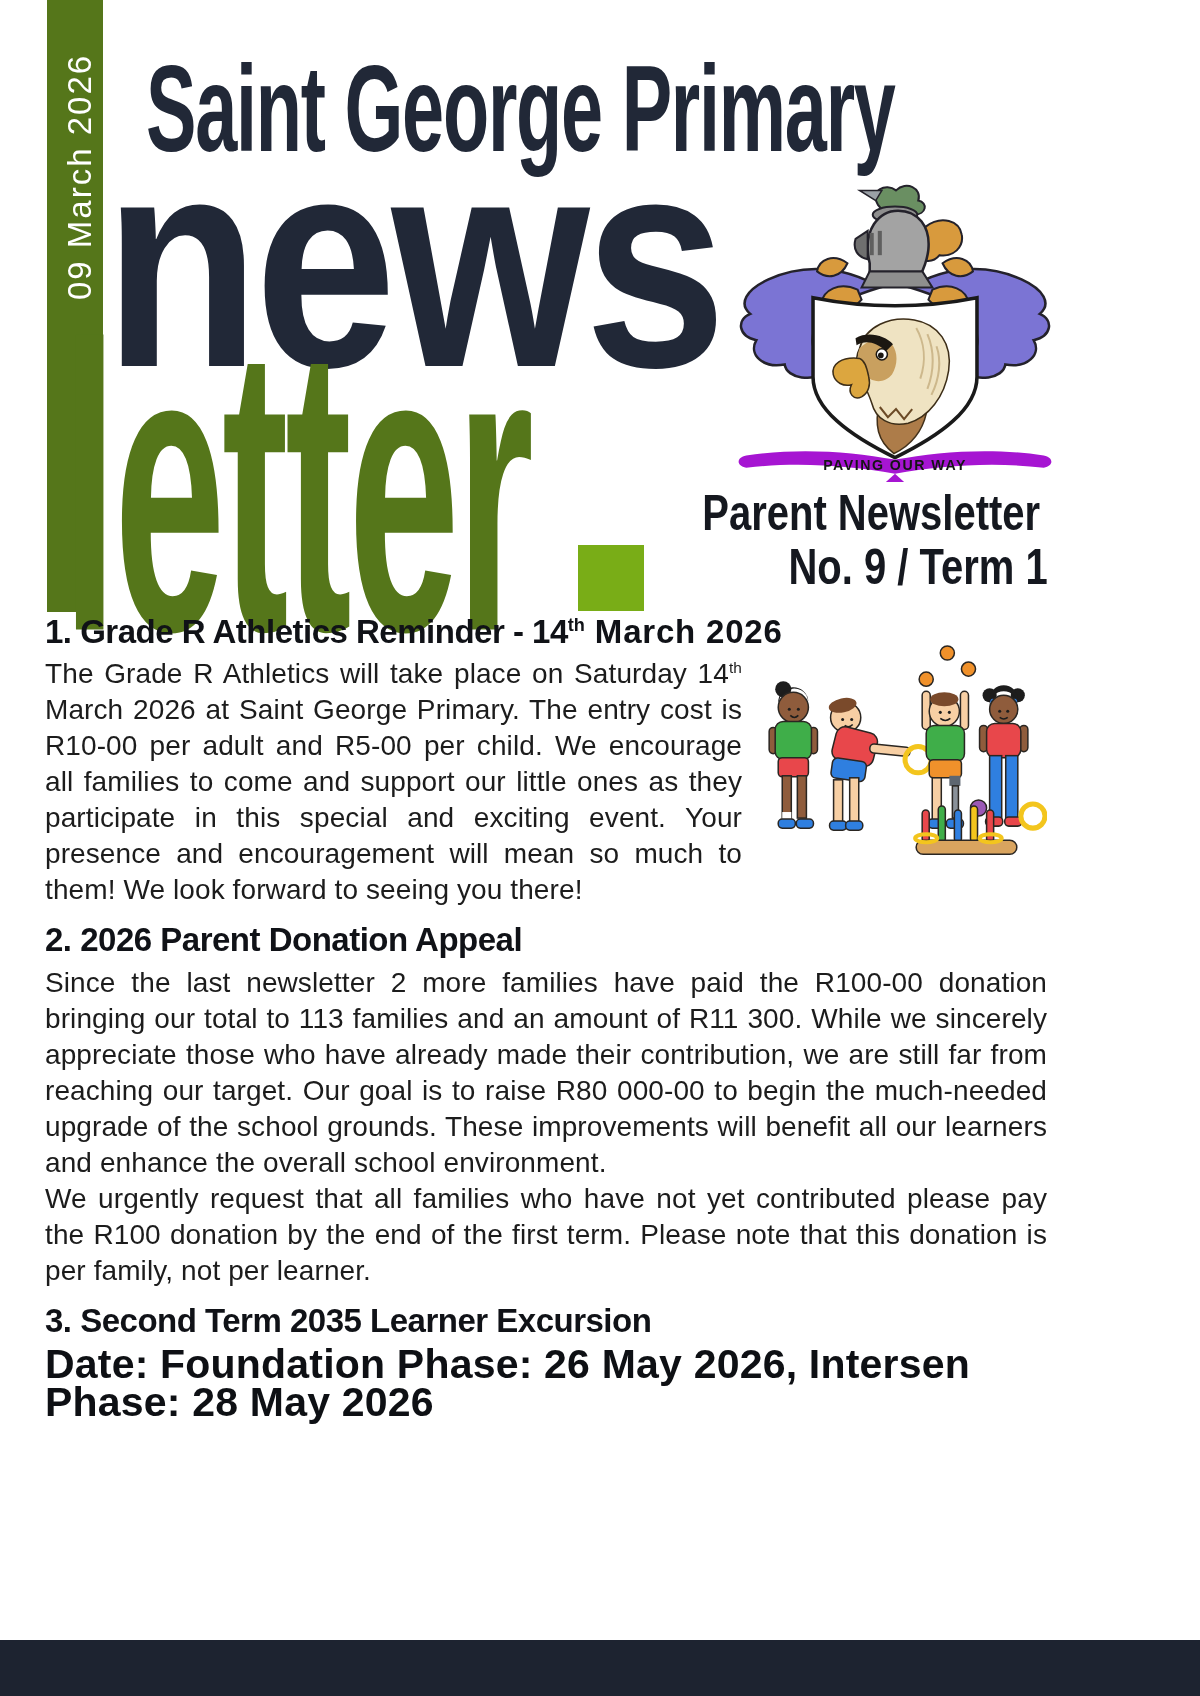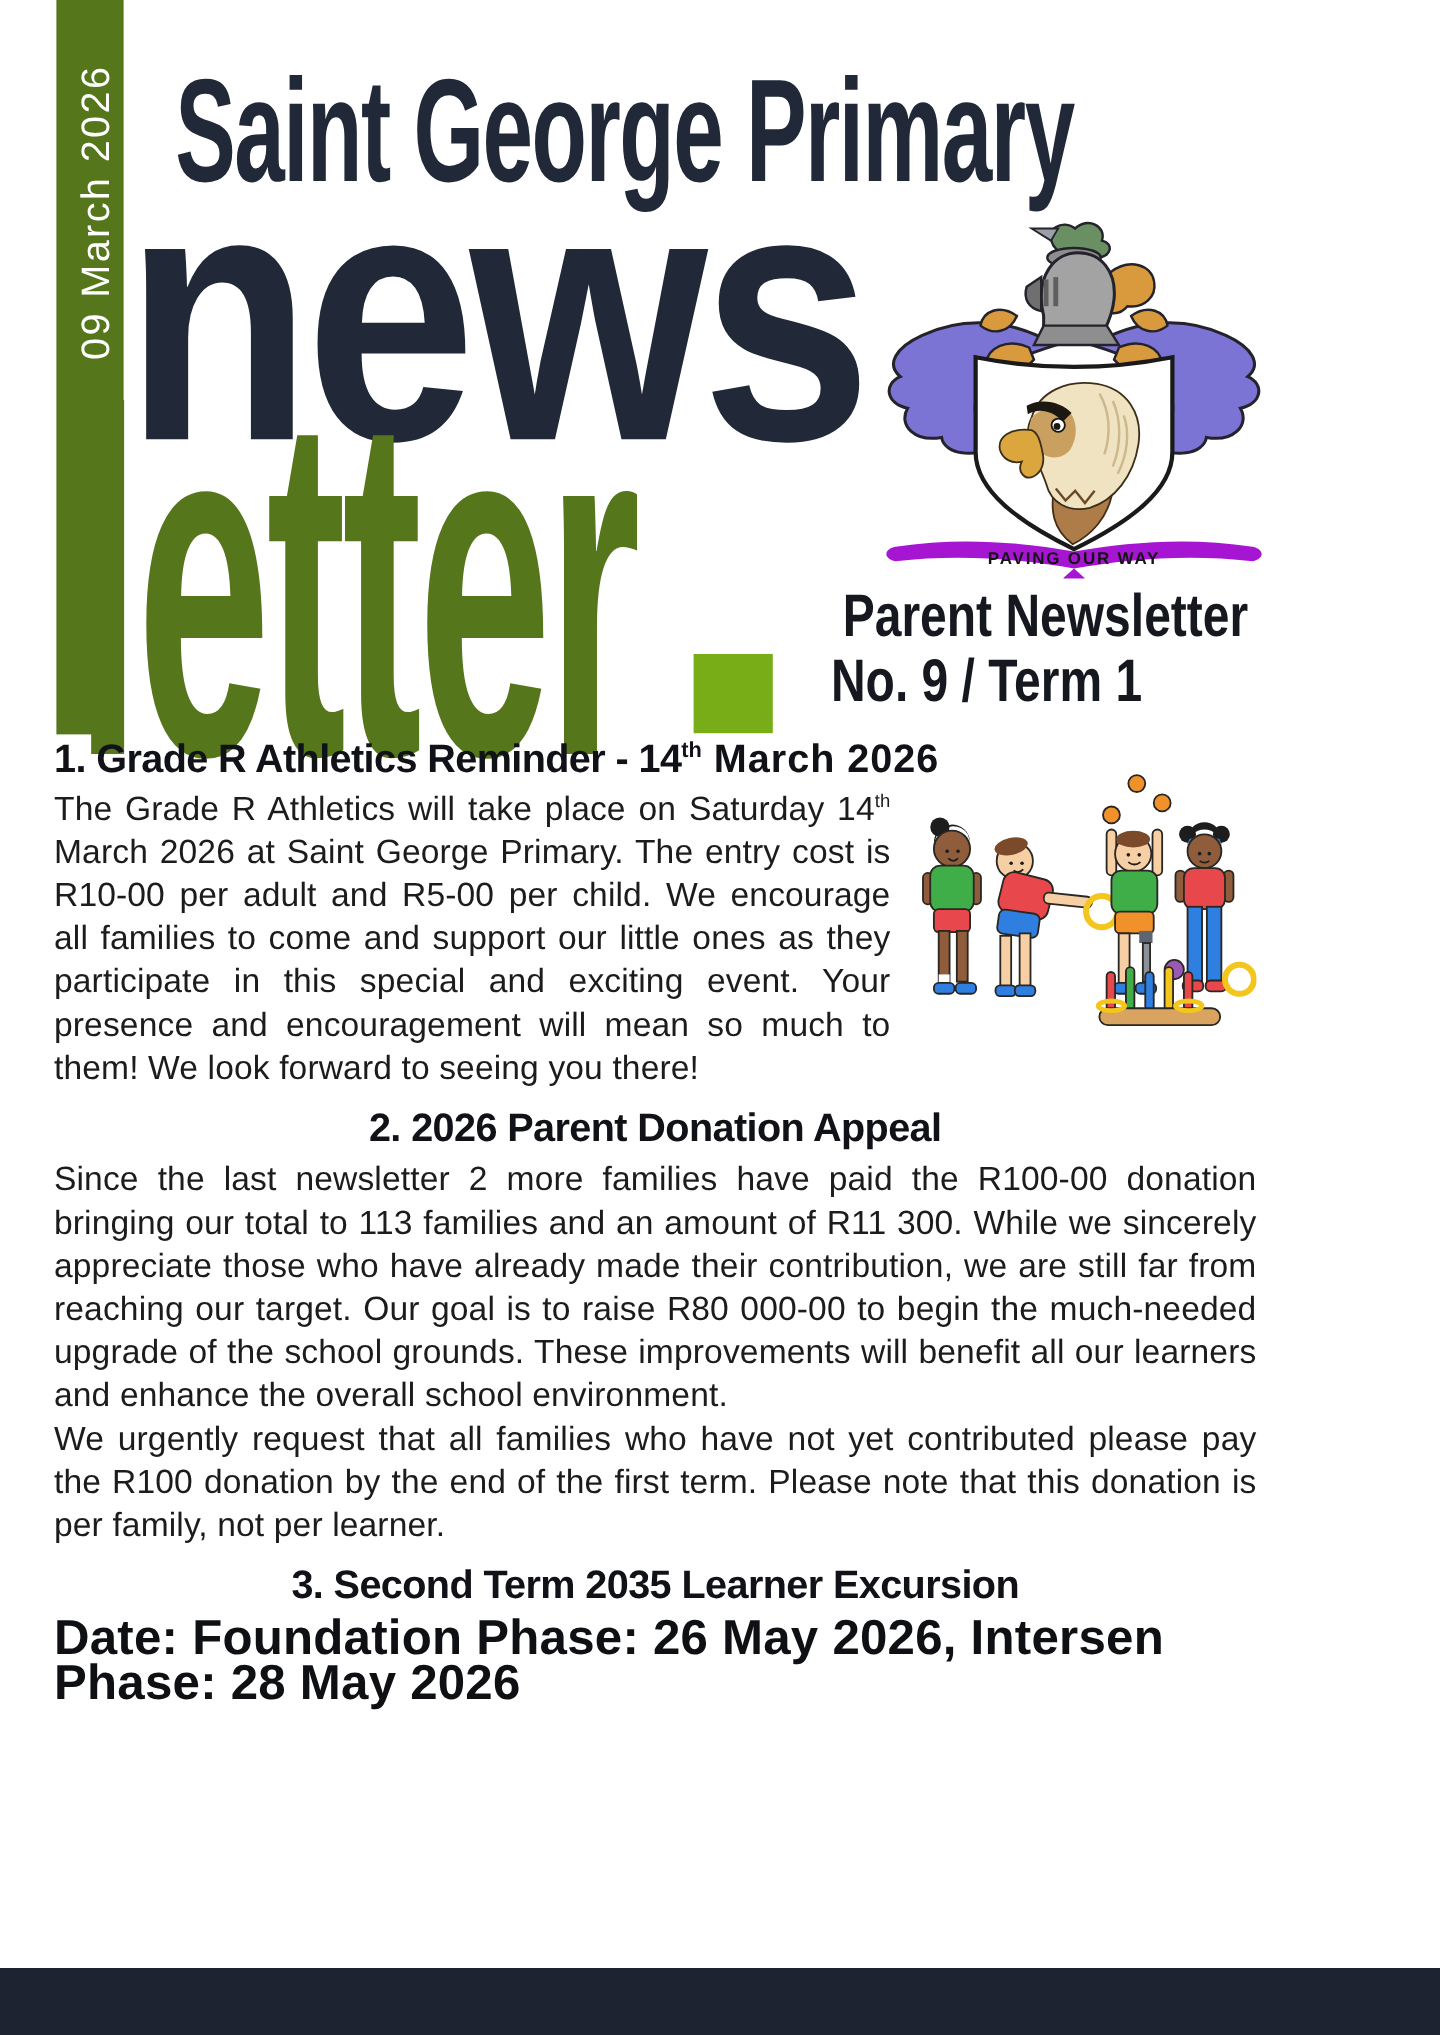--- a/index.html
+++ b/index.html
@@ -31,27 +31,27 @@
   .word-news{
     position:absolute;left:104px;top:112px;font-size:300px;font-weight:bold;color:var(--navy);
     white-space:nowrap;letter-spacing:-6px;transform:scaleX(0.85);transform-origin:left top;line-height:1;
   }
   .word-letter{
     position:absolute;left:62px;top:285px;font-size:345px;font-weight:bold;color:var(--olive-green);
     white-space:nowrap;letter-spacing:-6px;transform:scale(0.58,1.18);transform-origin:left top;line-height:1;
   }
   .letter-period{position:absolute;left:578px;top:545px;width:66px;height:66px;background:var(--bright-green);}
   .crest{position:absolute;left:728px;top:166px;width:334px;height:316px;}
-  .pn-block{position:absolute;left:660px;top:486px;width:420px;text-align:left;color:var(--ink);}
+  .pn-block{position:absolute;left:660px;top:486px;width:420px;text-align:right;color:var(--ink);}
   .pn-line{display:inline-block;font-size:50px;font-weight:bold;white-space:nowrap;
     transform:scaleX(0.8);transform-origin:center top;line-height:1.08;}
   
   .body-copy{position:absolute;left:45px;top:614px;width:1002px;color:#1c1c1c;}
   .section-h{font-size:33px;font-weight:bold;color:#101217;margin:0 0 6px 0;line-height:1.1;}
-  .h2-h,.h3-h{margin-top:14px;text-align:center;}
+  .h2-h,.h3-h{margin-top:14px;}
   .hn{letter-spacing:-0.5px;}
   .hw{letter-spacing:0.8px;}
   .section-h sup,.para sup{font-size:0.55em;vertical-align:super;line-height:0;}
   .para{font-size:28px;line-height:36px;text-align:justify;letter-spacing:0.1px;}
   .img-spacer{float:right;width:305px;height:212px;}
   .date-line{font-size:41px;line-height:38px;font-weight:bold;color:#0e1014;letter-spacing:0.2px;margin-top:2px;}
   .kids-art{position:absolute;left:745px;top:598px;width:302px;height:268px;}
   .footer-bar{position:absolute;left:0;top:1640px;width:1200px;height:56px;background:var(--footer-navy);}
   .ol{stroke:#2a2622;stroke-width:1.5;}
 </style>

